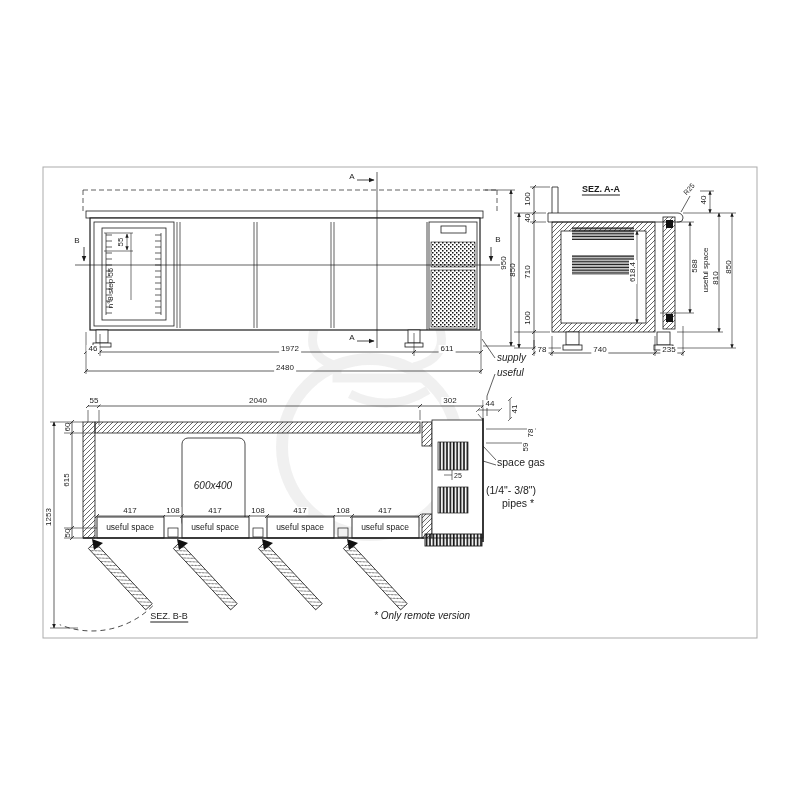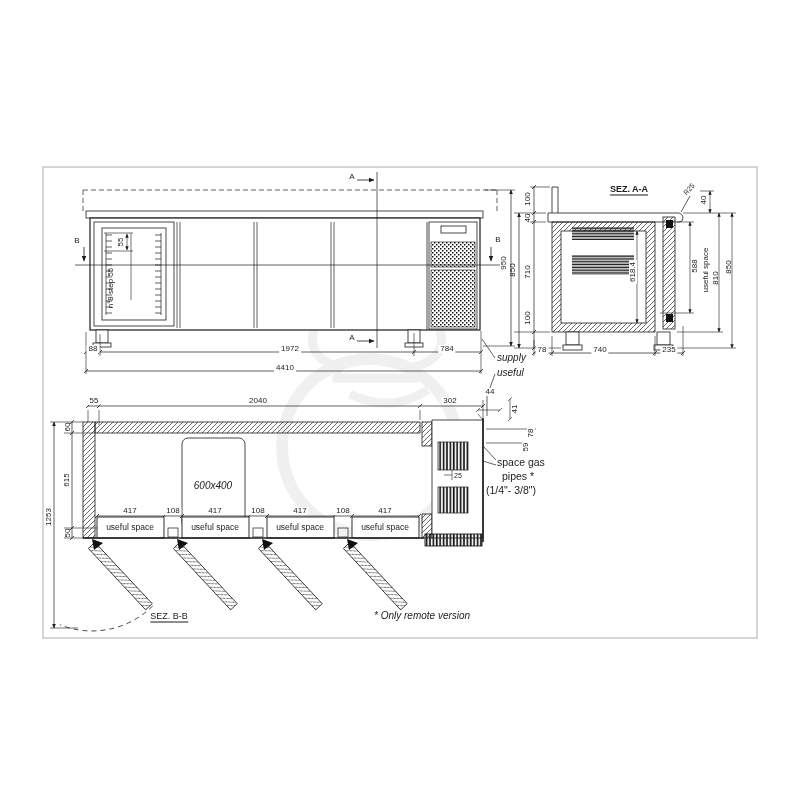--- a/index.html
+++ b/index.html
@@ -6,21 +6,21 @@
   .canvas{position:relative;width:800px;height:800px;background:#ffffff;overflow:hidden;
           font-family:"Liberation Sans",sans-serif;color:#1c1c1c;}
   .canvas svg{position:absolute;left:0;top:0;}
   .lbl{position:absolute;transform:translate(-50%,-50%);font-size:8px;line-height:1;
        color:#1c1c1c;white-space:nowrap;letter-spacing:0;}
   .r{transform:translate(-50%,-50%) rotate(-90deg);}
   .r45{transform:translate(-50%,-50%) rotate(-48deg);}
   .bg{background:#fff;padding:0 2px;}
   .la{transform:translate(0,-50%);}
   .s7{font-size:7px;} .s9{font-size:9px;} .s10{font-size:10px;font-style:italic;} .s105{font-size:10.5px;}
-  .b{font-weight:bold;margin-left:28px;}
+  .b{font-weight:bold;}
   .u{border-bottom:1px solid #1c1c1c;padding-bottom:1px;}
 </style>
 </head>
 <body>
 
 <div class="canvas">
 
 <svg width="800" height="800" viewBox="0 0 800 800">
   <defs>
     <pattern id="h45" width="5" height="5" patternUnits="userSpaceOnUse">
@@ -182,24 +182,24 @@
   </g>
 </svg>
 
   <span class="lbl" style="left:352px;top:177px">A</span>
   <span class="lbl" style="left:352px;top:338px">A</span>
   <span class="lbl" style="left:77px;top:241px">B</span>
   <span class="lbl" style="left:498px;top:240px">B</span>
   <span class="lbl r bg" style="left:504px;top:263px">950</span>
   <span class="lbl r bg" style="left:121px;top:242px">55</span>
   <span class="lbl r" style="left:111px;top:288px">n°8 step 55</span>
-  <span class="lbl bg" style="left:93px;top:349px">88</span>
+  <span class="lbl bg" style="left:93px;top:349px">46</span>
   <span class="lbl bg" style="left:290px;top:349px">1972</span>
-  <span class="lbl bg" style="left:447px;top:349px">784</span>
-  <span class="lbl bg" style="left:285px;top:368px">4410</span>
+  <span class="lbl bg" style="left:447px;top:349px">611</span>
+  <span class="lbl bg" style="left:285px;top:368px">2480</span>
   <span class="lbl la s10" style="left:497px;top:358px">supply</span>
   <span class="lbl la s10" style="left:497px;top:373px">useful</span>
 
   <span class="lbl s9 b u" style="left:601px;top:190px">SEZ. A-A</span>
   <span class="lbl r" style="left:528px;top:199px">100</span>
   <span class="lbl r" style="left:528px;top:218px">40</span>
   <span class="lbl r" style="left:528px;top:272px">710</span>
   <span class="lbl r" style="left:528px;top:318px">100</span>
   <span class="lbl r" style="left:513px;top:270px">850</span>
   <span class="lbl r" style="left:704px;top:200px">40</span>
@@ -209,21 +209,21 @@
   <span class="lbl r" style="left:716px;top:278px">810</span>
   <span class="lbl r" style="left:729px;top:267px">850</span>
   <span class="lbl r bg" style="left:633px;top:272px">618.4</span>
   <span class="lbl bg" style="left:542px;top:350px">78</span>
   <span class="lbl bg" style="left:600px;top:350px">740</span>
   <span class="lbl bg" style="left:669px;top:350px">235</span>
 
   <span class="lbl bg" style="left:94px;top:401px">55</span>
   <span class="lbl bg" style="left:258px;top:401px">2040</span>
   <span class="lbl bg" style="left:450px;top:401px">302</span>
-  <span class="lbl bg" style="left:490px;top:392px">44</span>
+  <span class="lbl bg" style="left:490px;top:404px">44</span>
   <span class="lbl r" style="left:515px;top:409px">41</span>
   <span class="lbl r bg" style="left:531px;top:433px">78</span>
   <span class="lbl r bg" style="left:526px;top:447px">59</span>
   <span class="lbl r" style="left:68px;top:427px">60</span>
   <span class="lbl r" style="left:67px;top:480px">615</span>
   <span class="lbl r" style="left:68px;top:533px">50</span>
   <span class="lbl r" style="left:49px;top:517px">1253</span>
   <span class="lbl s10" style="left:213px;top:486px">600x400</span>
   <span class="lbl s7" style="left:458px;top:475px">25</span>
 
@@ -233,19 +233,19 @@
   <span class="lbl bg" style="left:385px;top:511px">417</span>
   <span class="lbl bg" style="left:173px;top:511px">108</span>
   <span class="lbl bg" style="left:258px;top:511px">108</span>
   <span class="lbl bg" style="left:343px;top:511px">108</span>
   <span class="lbl" style="left:130px;top:527px;font-size:8.5px">useful space</span>
   <span class="lbl" style="left:215px;top:527px;font-size:8.5px">useful space</span>
   <span class="lbl" style="left:300px;top:527px;font-size:8.5px">useful space</span>
   <span class="lbl" style="left:385px;top:527px;font-size:8.5px">useful space</span>
 
   <span class="lbl la s105" style="left:497px;top:462px">space gas</span>
-  <span class="lbl la s105" style="left:502px;top:476px">pipes *</span>
+  <span class="lbl la s105" style="left:502px;top:503px">pipes *</span>
   <span class="lbl la s105" style="left:486px;top:490px">(1/4"- 3/8")</span>
 
   <span class="lbl s9 u" style="left:169px;top:617px">SEZ. B-B</span>
   <span class="lbl la s10" style="left:374px;top:616px">* Only remote version</span>
 
 </div>
 
 </body></html>

